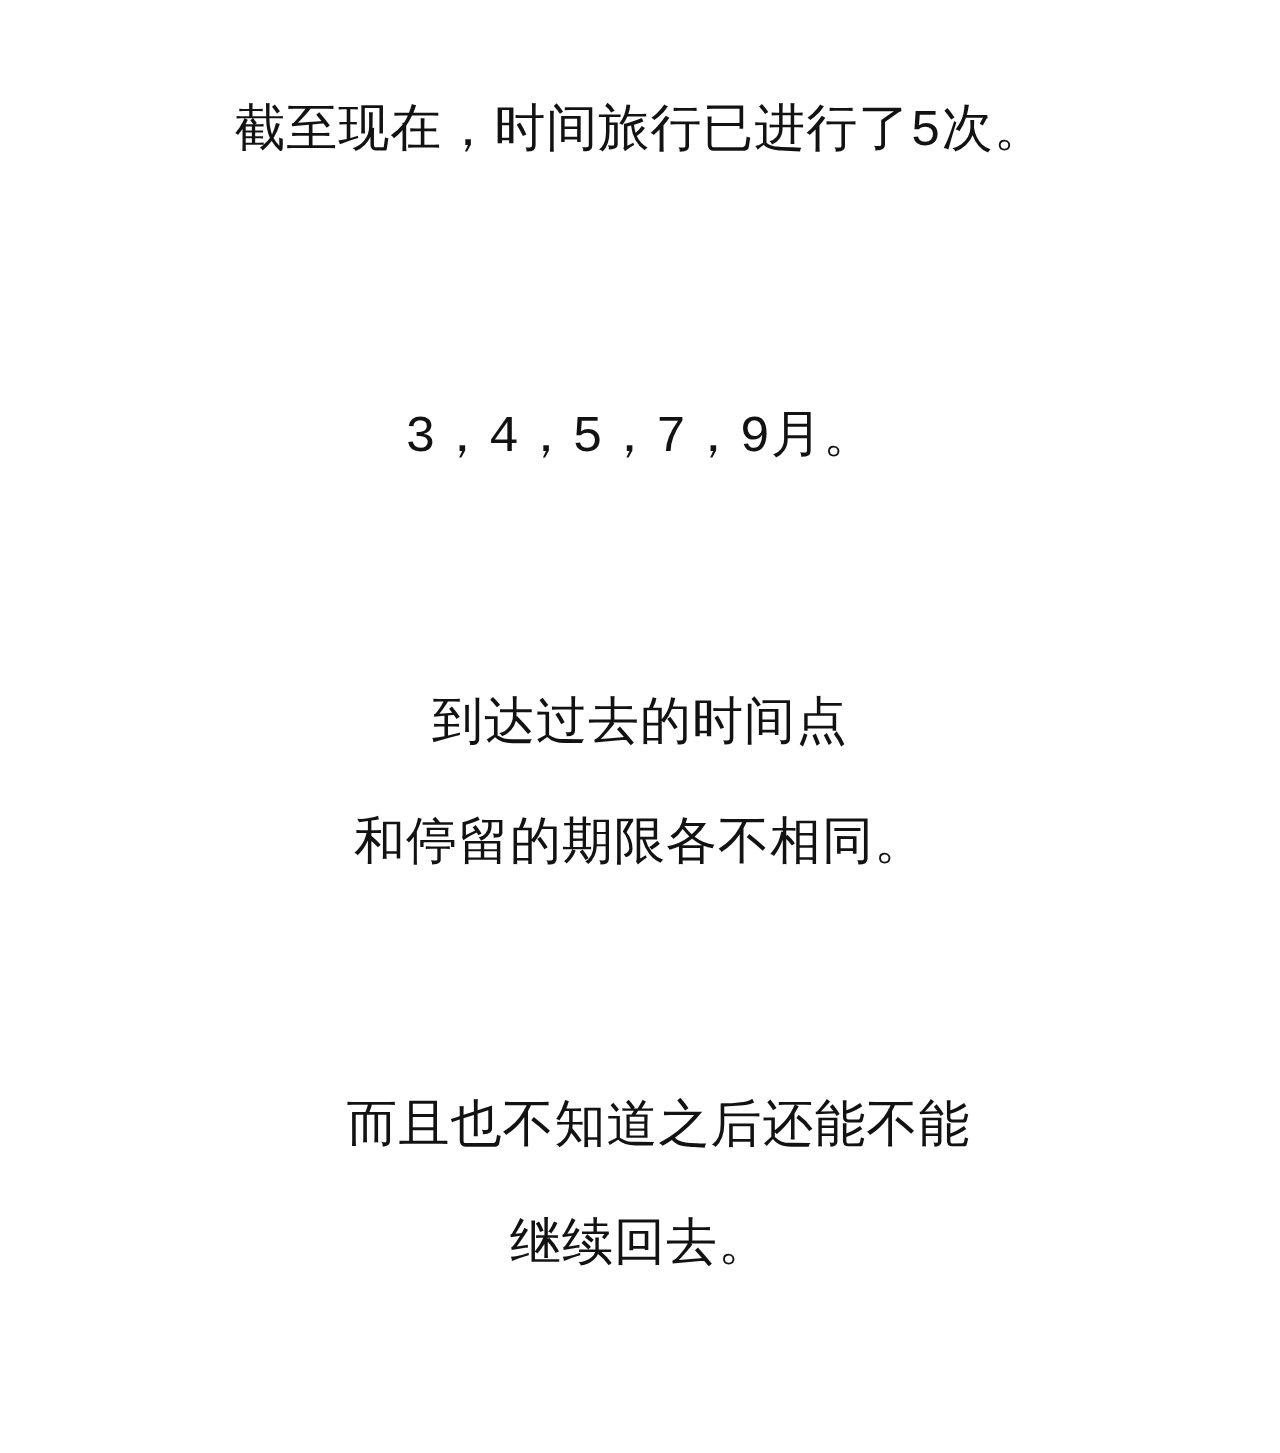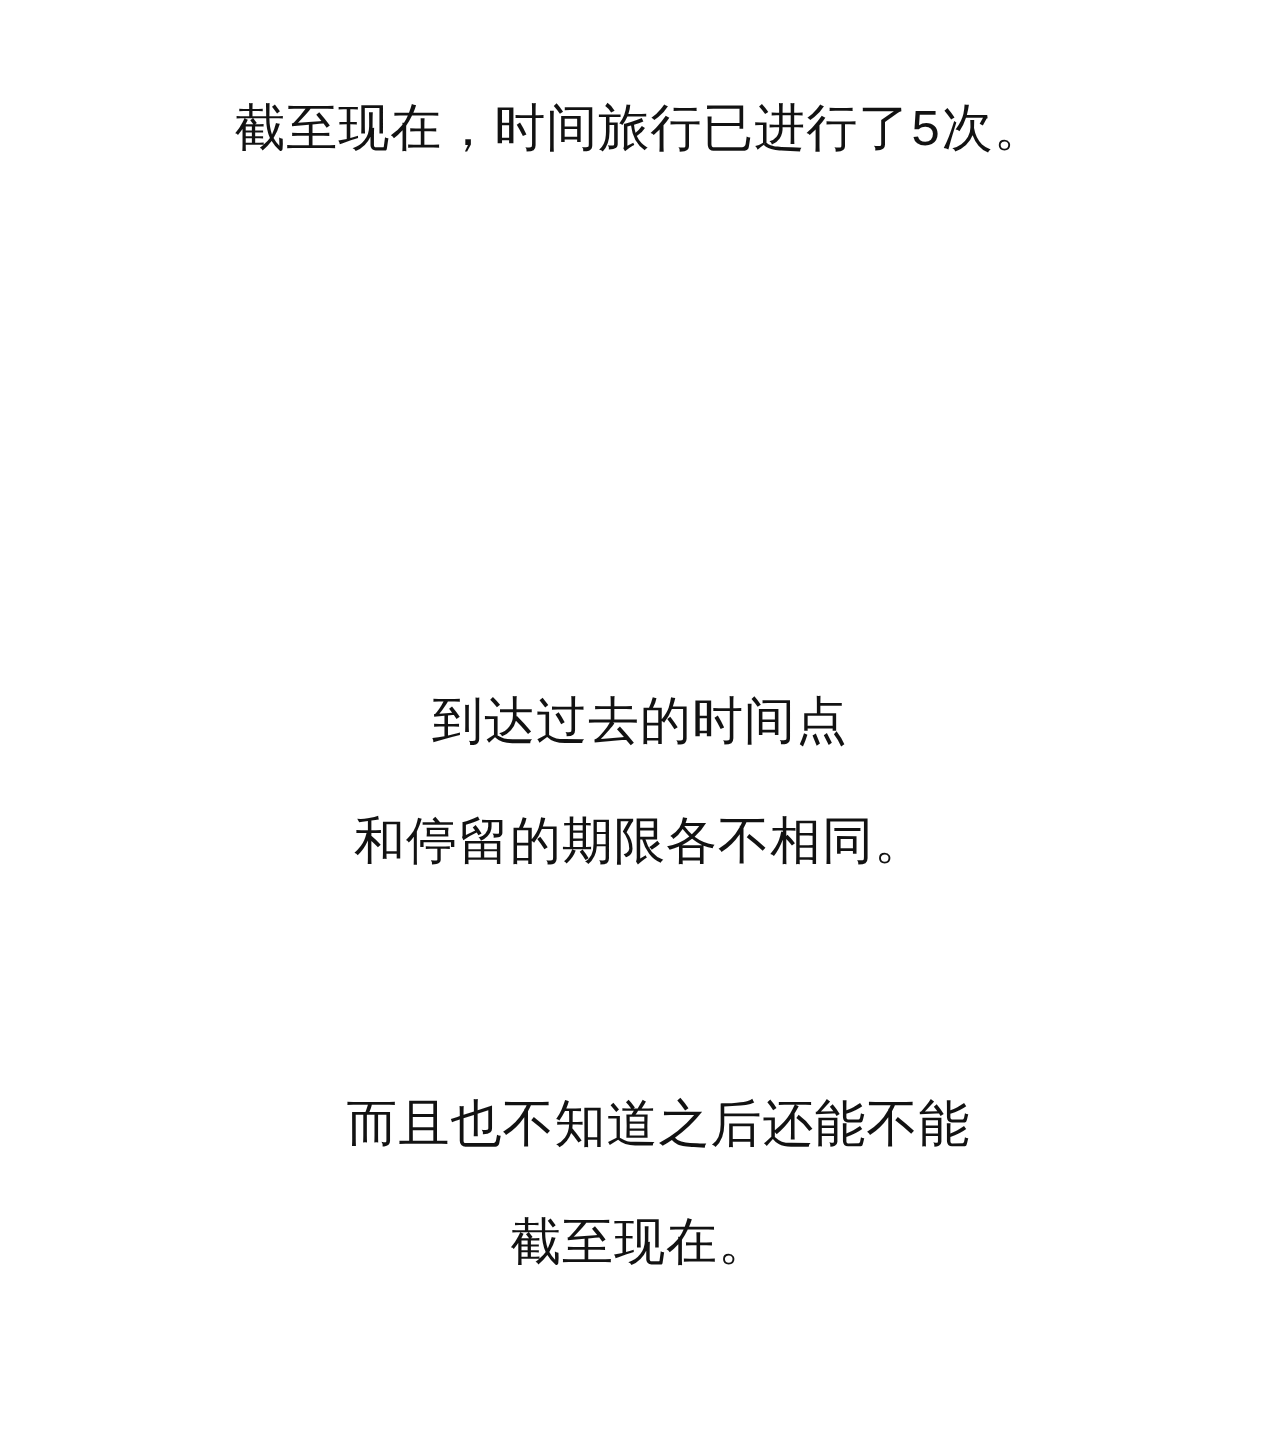--- a/index.html
+++ b/index.html
@@ -37,21 +37,22 @@
   .line-4 { top: 819px; }
   .line-5 { top: 1102px; padding-left: 37px; }
   .line-6 { top: 1220px; }
 </style>
 </head>
 <body>
 
 <div class="comic-page">
   <div class="narration-line line-1">截至现在，时间旅行已进行了5次。</div>
 
+  <div class="narration-line line-2">3，4，5，7，9月。</div>
 
   <div class="narration-line line-3">到达过去的时间点</div>
 
   <div class="narration-line line-4">和停留的期限各不相同。</div>
 
   <div class="narration-line line-5">而且也不知道之后还能不能</div>
 
-  <div class="narration-line line-6">截至现在。</div>
+  <div class="narration-line line-6">继续回去。</div>
 </div>
 
 </body></html>

